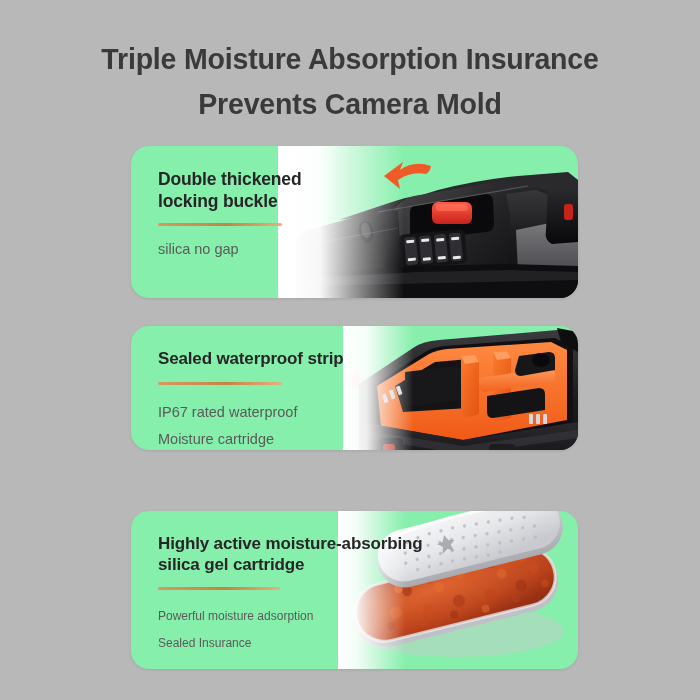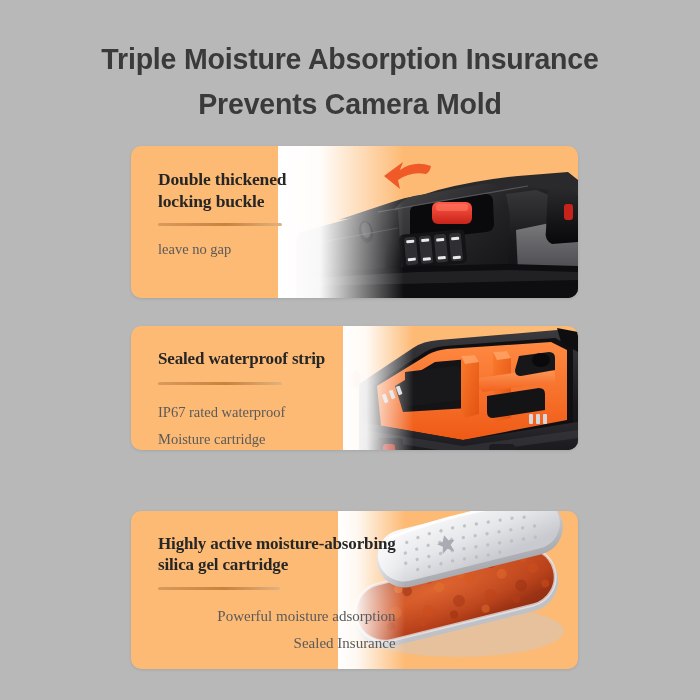--- a/index.html
+++ b/index.html
@@ -30,25 +30,24 @@
     transform: scaleX(0.95);
     transform-origin: center top;
   }
   .headline .hl-line { display: block; white-space: nowrap; }
 
   
   .card {
     position: absolute;
     left: 131px;
     width: 447px;
-    background: #fdba74;
-    border-radius: 10px;
+    background: #86efac;
+    border-radius: 18px;
     overflow: hidden;
     box-shadow: 0 1px 3px rgba(0,0,0,0.10);
-    font-family: Liberation Serif, serif;
   }
   #card-1 { top: 146px; height: 152px; }
   #card-2 { top: 326px; height: 124px; }
   #card-3 { top: 511px; height: 158px; }
 
   .card-text {
     position: absolute;
     left: 27px;
     top: 22px;
     z-index: 5;
@@ -75,21 +74,21 @@
   #card-2 .divider { margin-top: 12px; margin-bottom: 14px; }
   #card-3 .divider { width: 122px; margin-top: 12px; margin-bottom: 13px; }
 
   .card-sub {
     color: #5a5a5a;
     font-size: 14.5px;
     line-height: 22px;
   }
   .card-sub div { white-space: nowrap; }
   #card-2 .card-sub { font-size: 14.5px; line-height: 27px; }
-  #card-3 .card-sub { font-size: 15px; line-height: 27px; text-align: right; }
+  #card-3 .card-sub { font-size: 12px; line-height: 27px; }
 
   
   .art {
     position: absolute;
     top: 0;
     right: 0;
     height: 100%;
     overflow: hidden;
     pointer-events: none;
   }
@@ -201,21 +200,21 @@
 
   <svg class="annotation-arrow" style="position:absolute; left:247px; top:12px; z-index:6;" width="56" height="44" viewBox="0 0 56 44" xmlns="http://www.w3.org/2000/svg">
     <path d="M53 8 Q36 2 22 12 L25 4 L6 18 L22 31 L20 22 Q33 13 48 16 Q52 14 53 8 Z" fill="#f05a28"></path>
   </svg>
 
   <div class="card-text">
     <div class="card-title">Double thickened
 locking buckle</div>
     <div class="divider"></div>
     <div class="card-sub">
-      <div>leave no gap</div>
+      <div>silica no gap</div>
     </div>
   </div>
 </div>
 
 <div class="card" id="card-2">
 
   <div class="art" id="art-2">
     <svg width="235" height="151" viewBox="0 0 235 151" xmlns="http://www.w3.org/2000/svg">
       <defs>
         <linearGradient id="org1" x1="0" y1="0" x2="0" y2="1">

